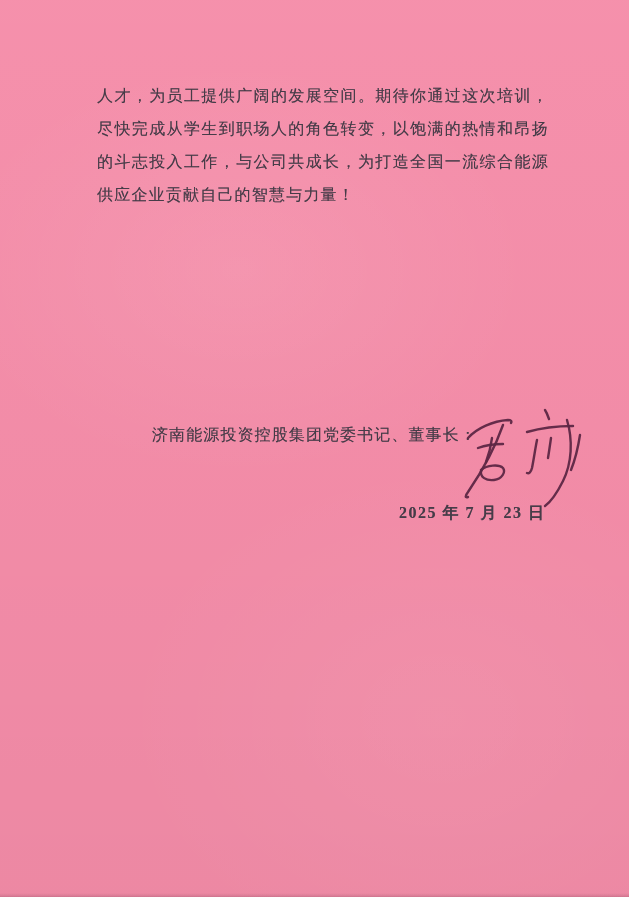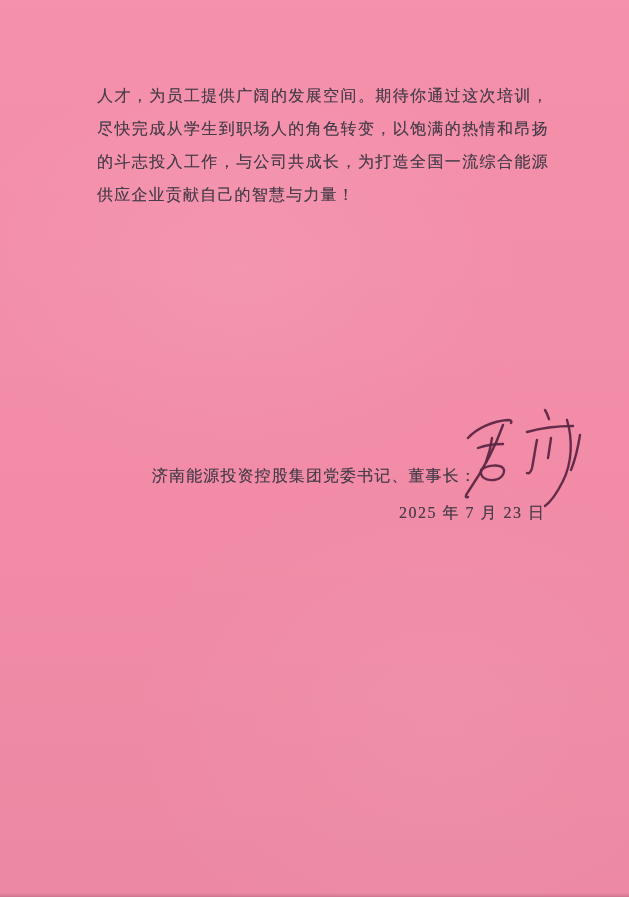--- a/index.html
+++ b/index.html
@@ -44,35 +44,36 @@
     text-align: justify;
     text-shadow: 0 0 0.5px rgba(70,60,72,0.55);
   }
   .body-text p.indent {
     text-indent: 2em;
     margin-top: 4px;
   }
   .sign-line {
     position: absolute;
     left: 152px;
-    top: 466px;
+    top: 425px;
     font-size: 16px;
     letter-spacing: 1.1px;
     white-space: nowrap;
     text-shadow: 0 0 0.5px rgba(70,60,72,0.55);
     text-align: center;
   }
   .letter-date {
     position: absolute;
     left: 399px;
     top: 503px;
     font-size: 16px;
     letter-spacing: 1.5px;
     white-space: nowrap;
     text-shadow: 0 0 0.5px rgba(70,60,72,0.55);
+    font-weight: bold;
   }
   .signature-svg {
     position: absolute;
     left: 455px;
     top: 400px;
     width: 150px;
     height: 115px;
   }
   .signature-svg path {
     fill: none;

